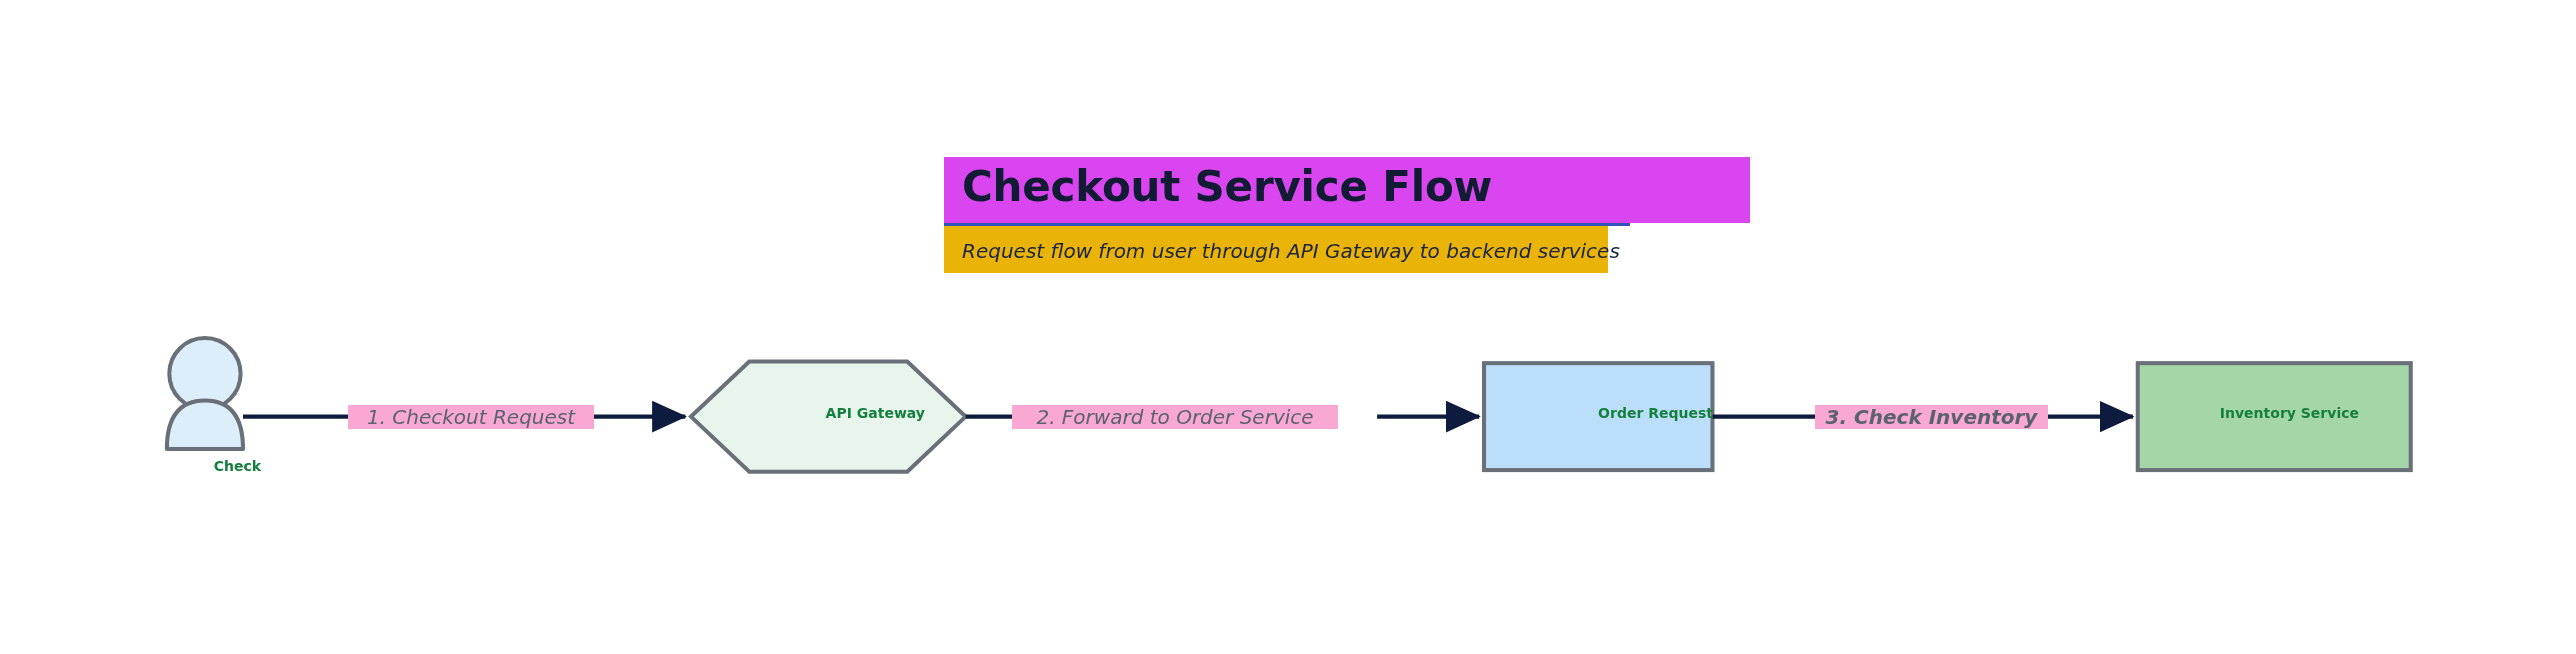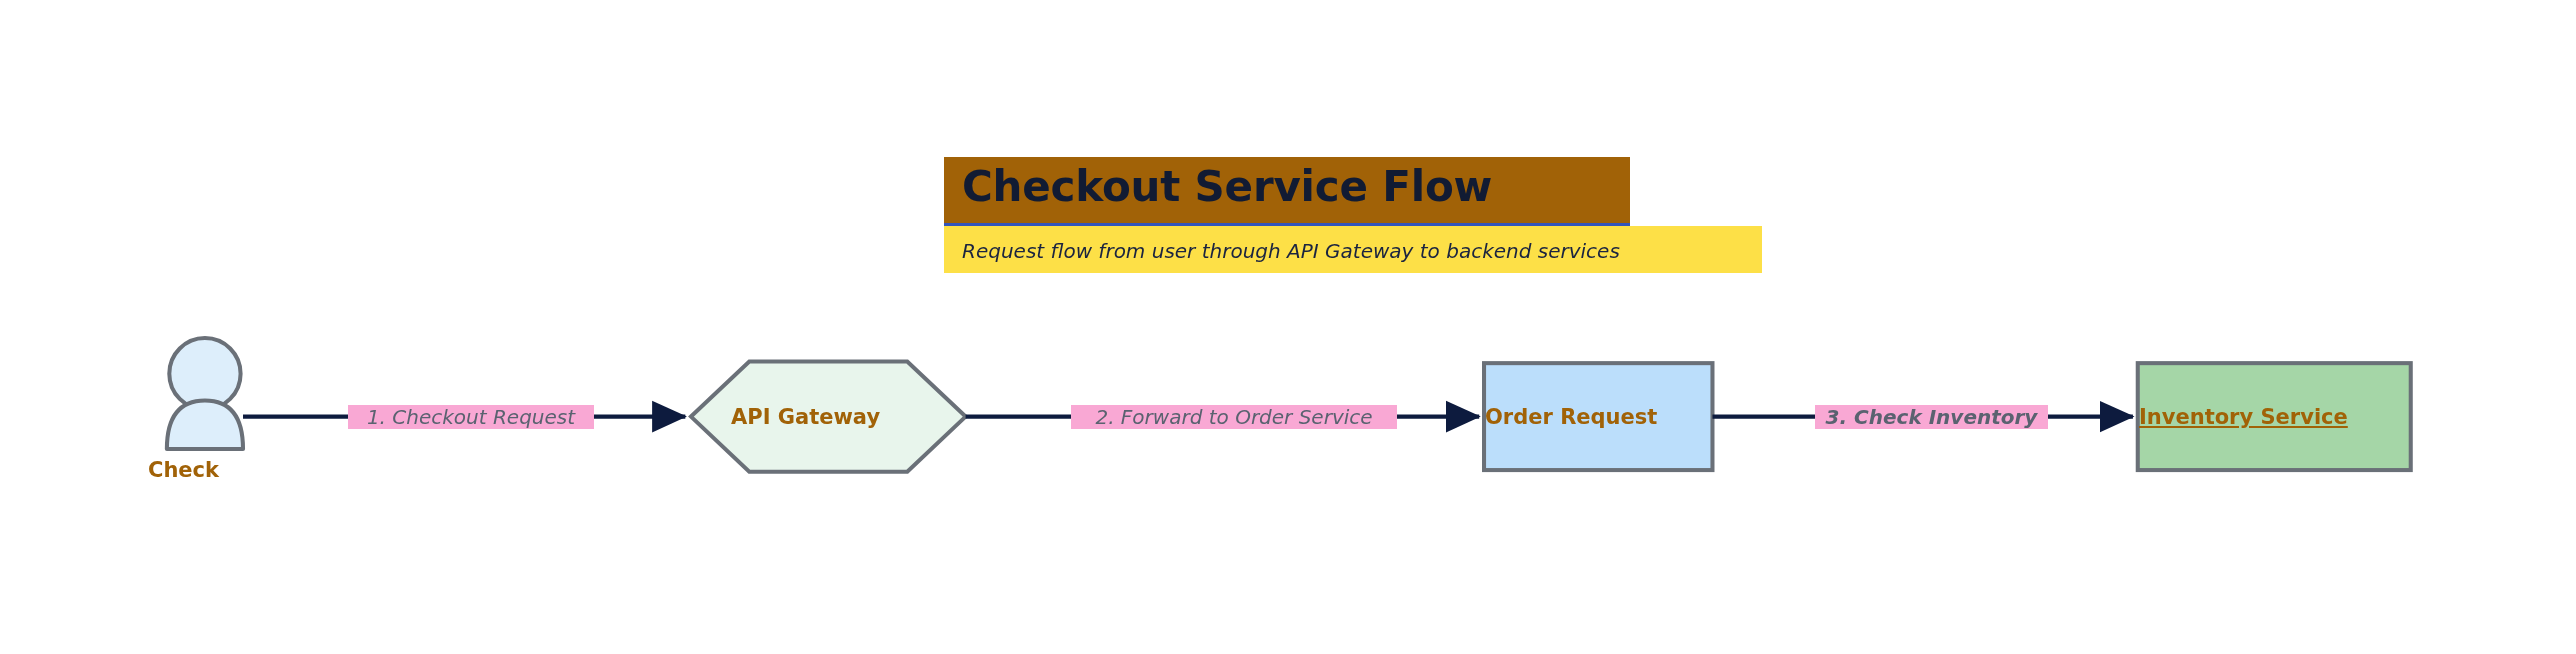--- a/index.html
+++ b/index.html
@@ -25,66 +25,66 @@
 
   
   .title-block {
     position: absolute;
     left: 944px;
     top: 157px;
     width: 686px;
     box-sizing: border-box;
   }
   .title-bg {
-    background: #a16207;
+    background: #d946ef;
     padding: 4.9px 18px 11.3px 18px;
     box-sizing: border-box;
-    width: 686px;
+    width: 806px;
   }
   .diagram-title {
     font-family: "DejaVu Sans", sans-serif;
     font-size: 42px;
     font-weight: 700;
     color: #111b33;
     line-height: 1.18;
     letter-spacing: -0.2px;
     white-space: nowrap;
     margin: 0;
   }
   .title-rule {
     width: 686px;
     height: 3.2px;
     background: #3355bb;
     margin: 0;
   }
   .subtitle-bg {
-    background: #fde047;
-    width: 818px;
+    background: #eab308;
+    width: 664px;
     padding: 13px 18px 9.7px 18px;
     box-sizing: border-box;
   }
   .diagram-subtitle {
     font-family: "DejaVu Sans", sans-serif;
     font-size: 20px;
     font-style: italic;
     font-weight: 400;
     color: #1b2440;
     white-space: nowrap;
     margin: 0;
   }
 
   
   .node-label {
     position: absolute;
     font-family: "DejaVu Sans", sans-serif;
-    font-size: 21px;
+    font-size: 14px;
     font-weight: 700;
-    color: #a16207;
+    color: #15803d;
     white-space: nowrap;
-    text-align: left;
+    text-align: right;
     pointer-events: none;
   }
   .edge-label {
     position: absolute;
     font-family: "DejaVu Sans", sans-serif;
     font-size: 20px;
     font-style: italic;
     font-weight: 400;
     color: #5a6270;
     white-space: nowrap;
@@ -146,20 +146,20 @@
     <div class="diagram-subtitle">Request flow from user through API Gateway to backend services</div>
   </div>
 </div>
 
 <div class="node-label" style="left:148px; top:458px; width:113px;">Check</div>
 
 <div class="node-label" style="left:731px; top:405px; width:194px;">API Gateway</div>
 
 <div class="node-label" style="left:1485px; top:405px; width:228px;">Order Request</div>
 
-<div class="node-label" style="left:2139px; top:405px; width:220px;text-decoration:underline;">Inventory Service</div>
+<div class="node-label" style="left:2139px; top:405px; width:220px;">Inventory Service</div>
 
 <div class="edge-label" style="left:348px; top:405px; width:233px;">1. Checkout Request</div>
 
-<div class="edge-label" style="left:1071px; top:405px; width:313px;">2. Forward to Order Service</div>
+<div class="edge-label" style="left:1012px; top:405px; width:313px;">2. Forward to Order Service</div>
 
 <div class="edge-label" style="left:1815px; top:405px; width:220px;font-weight:bold;">3. Check Inventory</div>
 
 
 </body></html>

